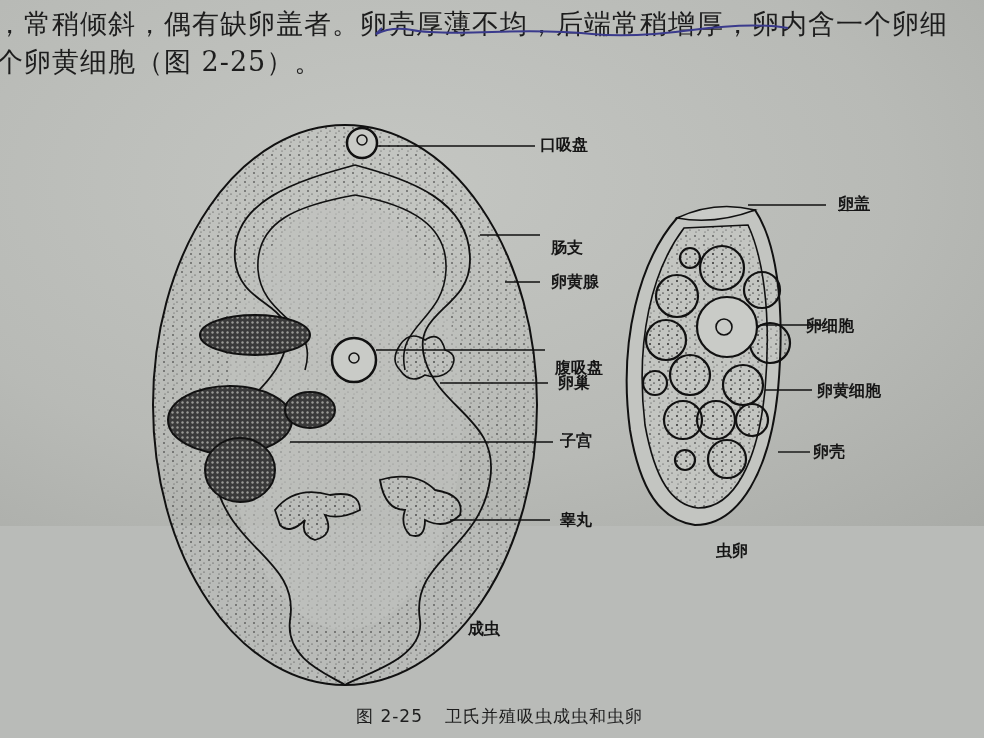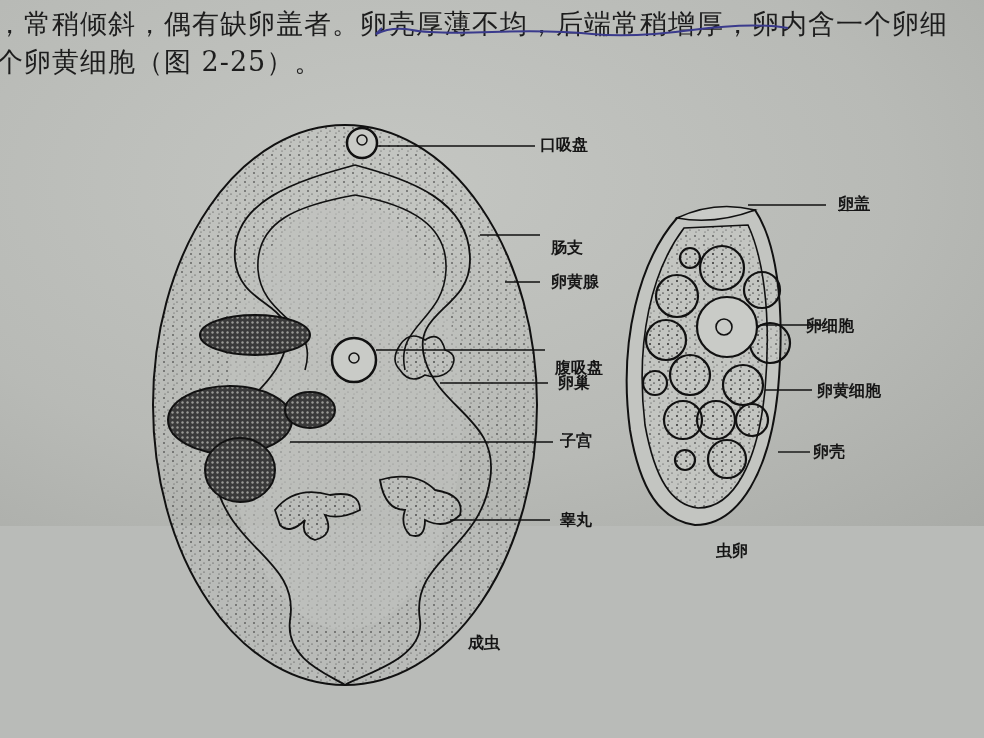--- a/index.html
+++ b/index.html
@@ -128,21 +128,24 @@
     </g>
   </svg>
 
   <div class="label" style="left:540px; top:135px;">口吸盘</div>
   <div class="label" style="left:551px; top:238px;">肠支</div>
   <div class="label" style="left:551px; top:272px;">卵黄腺</div>
   <div class="label" style="left:555px; top:358px;">腹吸盘</div>
   <div class="label" style="left:558px; top:373px;text-align:right;">卵巢</div>
   <div class="label" style="left:560px; top:431px;">子宫</div>
   <div class="label" style="left:560px; top:510px;text-align:right;">睾丸</div>
-  <div class="label" style="left:468px; top:633px;">成虫</div>
+  <div class="label" style="left:468px; top:619px;">成虫</div>
 
   <div class="label" style="left:838px; top:194px;text-decoration:underline;">卵盖</div>
   <div class="label" style="left:806px; top:316px;">卵细胞</div>
   <div class="label" style="left:817px; top:381px;font-family:Liberation Serif, serif;">卵黄细胞</div>
   <div class="label" style="left:813px; top:442px;font-family:Liberation Serif, serif;">卵壳</div>
   <div class="label" style="left:716px; top:541px;">虫卵</div>
 
+  <div class="caption">
+    <span class="num">图 2-25</span><span>卫氏并殖吸虫成虫和虫卵</span>
+  </div>
 </div>
 
 </body></html>

